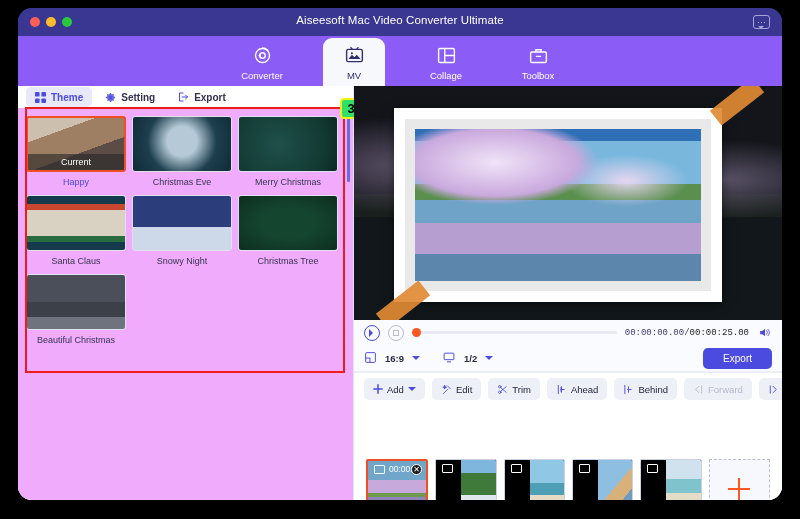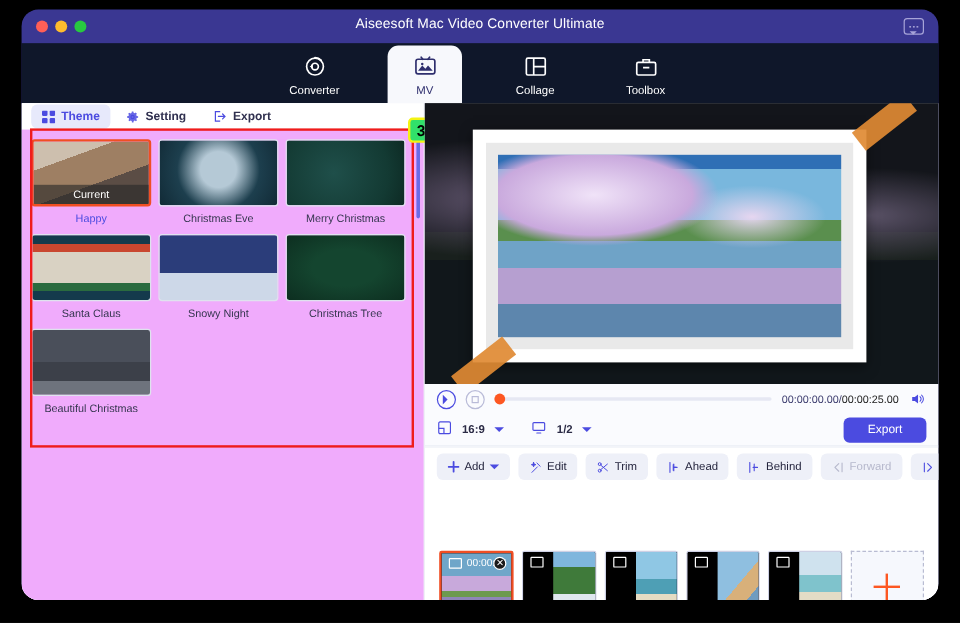--- a/index.html
+++ b/index.html
@@ -25,21 +25,21 @@
     position:absolute; right:12px; top:7px; width:17px; height:14px;
     border:1.3px solid #a7a4d8; border-radius:3px;
     display:flex; align-items:center; justify-content:center;
   }
   .feedback i { width:9px; height:2px; display:block;
     background:radial-gradient(circle,#a7a4d8 45%,transparent 46%) 0 0/3px 3px repeat-x; }
   .feedback:after{content:"";position:absolute;bottom:-4px;left:4px;width:0;height:0;
     border:3px solid transparent;border-top-color:#a7a4d8;}
 
   
-  .nav { position:relative; height:50px; background:#0f172a; display:flex;
+  .nav { position:relative; height:50px; background:#8b5cf6; display:flex;
          justify-content:center; align-items:flex-end; gap:30px; }
   .navitem { width:62px; height:48px; display:flex; flex-direction:column;
      align-items:center; justify-content:flex-start; padding-top:5px;
      color:#fff; font-size:9.5px; cursor:pointer; }
   .navitem.active { background:#f7f8fc; color:#2f2f6e;
      border-radius:9px 9px 0 0; box-shadow:0 0 0 0 #fff; }
   .navitem .ic { height:24px; display:flex; align-items:center; margin-bottom:3px;}
   .navitem svg { display:block; }
   .navitem .lbl{ font-size:9.5px; }
 
@@ -104,21 +104,21 @@
        linear-gradient(#2f6fb5 0 8%, #79b7dd 8% 36%, #5a8f4e 36% 47%, #6fa3c7 47% 62%, #b69fd0 62% 82%, #5d86ad 82% 100%);
   }
   .tape { position:absolute; width:54px; height:19px; background:#e08a33;
      opacity:.92; }
   .tape.tr { right:18px; top:6px; transform:rotate(-38deg); }
   .tape.bl { left:22px; bottom:6px; transform:rotate(-38deg); }
 
   
   .pctl { position:absolute; left:0; right:0; top:234px; height:52px;
      background:#fafbfe; border-bottom:1px solid #eceef6; }
-  .row1 { display:flex; align-items:center; height:25px; padding:0 10px; gap:8px; }
+  .row1 { display:flex; align-items:center; height:25px; padding:0 10px; gap:8px;font-family:Liberation Mono, monospace; }
   .row2 { display:flex; align-items:center; height:27px; padding:0 10px; gap:8px; }
   .cbtn { width:16px;height:16px;border-radius:50%;border:1.4px solid #4b4be0;
      display:flex;align-items:center;justify-content:center; cursor:pointer;}
   .cbtn.stop{ border-color:#b9bbd8; }
   .cbtn .tri{width:0;height:0;border:4px solid transparent;border-left-color:#4b4be0;margin-left:2px}
   .cbtn .sq{width:6px;height:6px;border:1.4px solid #b9bbd8}
   .track { flex:1; height:3px; background:#e6e8f3; border-radius:2px; position:relative; }
   .track .knob{position:absolute;left:0;top:-3px;width:9px;height:9px;border-radius:50%;background:#fd5722}
   .time { font-size:9px; color:#3b3b6d; white-space:nowrap; }
   .time .tot{ color:#222; }

